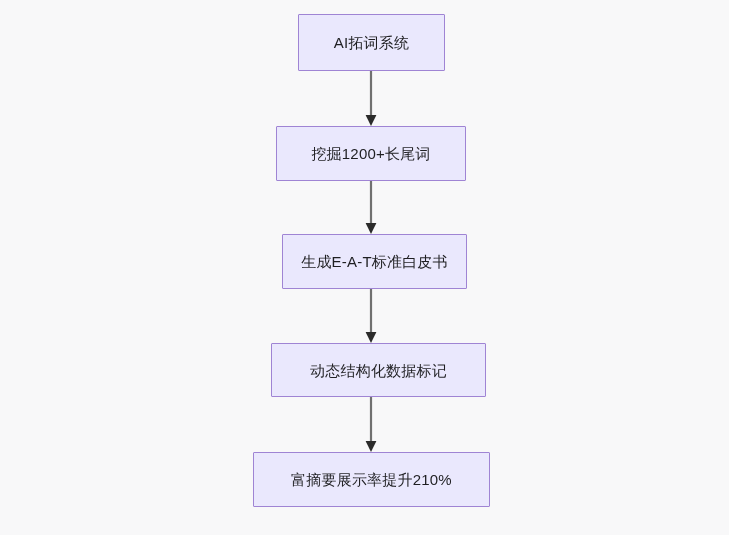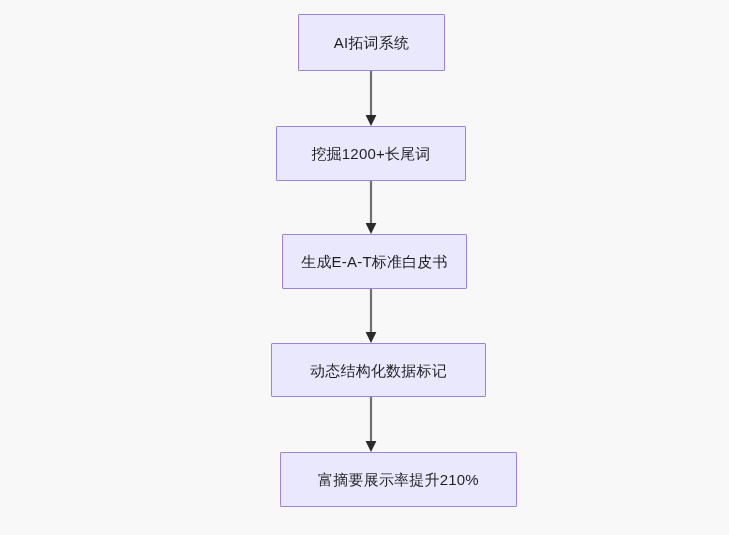--- a/index.html
+++ b/index.html
@@ -92,17 +92,17 @@
     <span class="node-label">动态结构化数据标记</span>
   </div>
 
   <div class="connector" style="left:364px; top:397px; height:55px;">
     <svg width="14" height="55" viewBox="0 0 14 55">
       <line x1="7" y1="0" x2="7" y2="46" stroke="#707070" stroke-width="2.2"></line>
       <polygon points="7,55 1.6,44 12.4,44" fill="#2b2b2b"></polygon>
     </svg>
   </div>
 
-  <div class="node" style="left:253px; top:452px; width:237px; height:55px;margin-left:27px;">
+  <div class="node" style="left:253px; top:452px; width:237px; height:55px;">
     <span class="node-label">富摘要展示率提升210%</span>
   </div>
 
 </div>
 
 </body></html>

